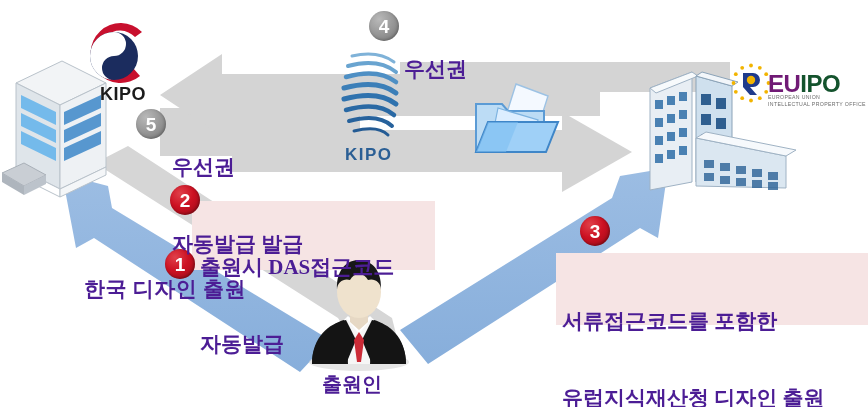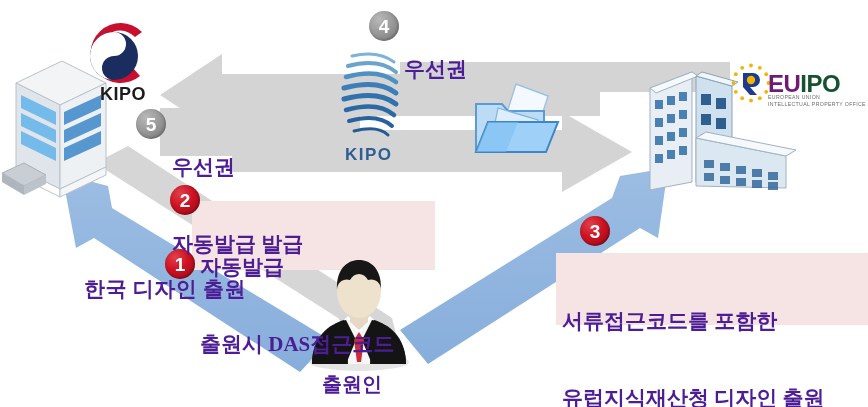--- a/index.html
+++ b/index.html
@@ -308,22 +308,22 @@
   <div class="abs kr" id="label-4">
     <div>우선권</div>
   </div>
 
   <div class="abs kr" id="label-5">
     <div>우선권</div>
     <div>자동발급 발급</div>
   </div>
 
   <div class="abs kr" id="label-2">
+    <div>출원시 DAS접근코드</div>
     <div>자동발급</div>
-    <div>출원시 DAS접근코드</div>
   </div>
 
   <div class="abs kr" id="label-3">
     <div>서류접근코드를 포함한</div>
     <div>유럽지식재산청 디자인 출원</div>
   </div>
 
   <div class="abs kr" id="label-1">한국 디자인 출원</div>
 
 </div>

